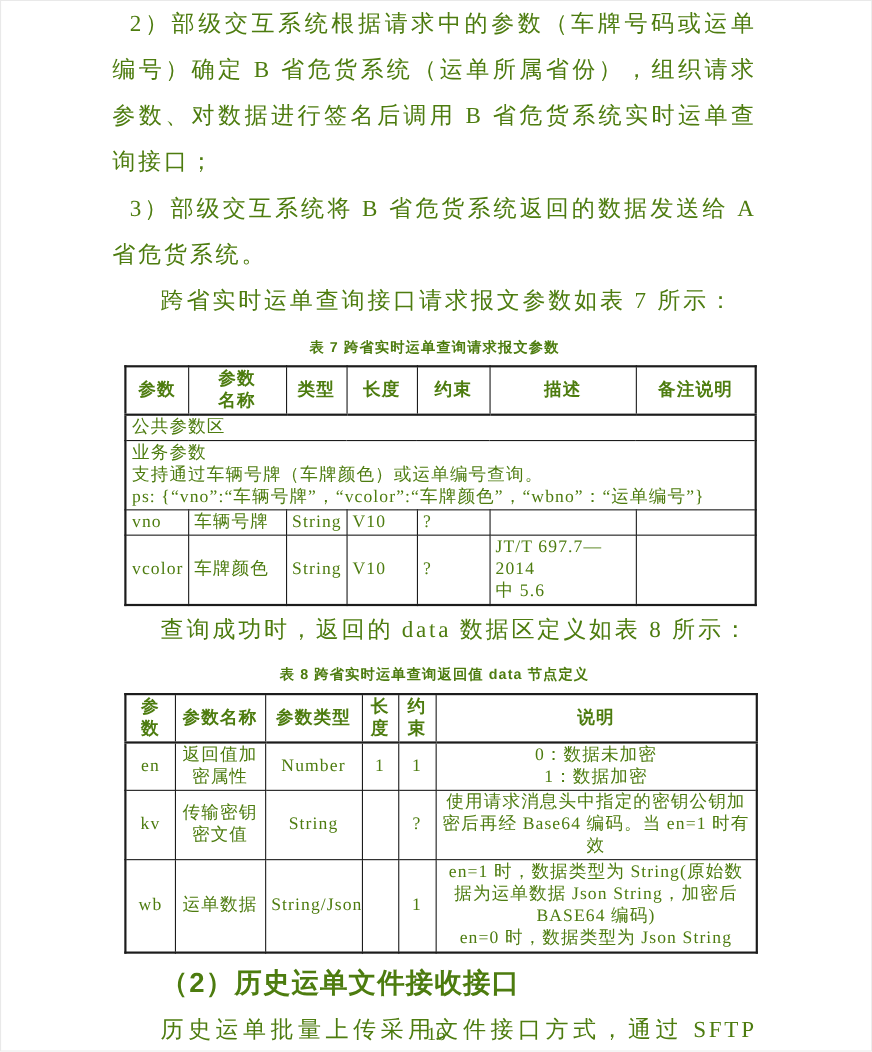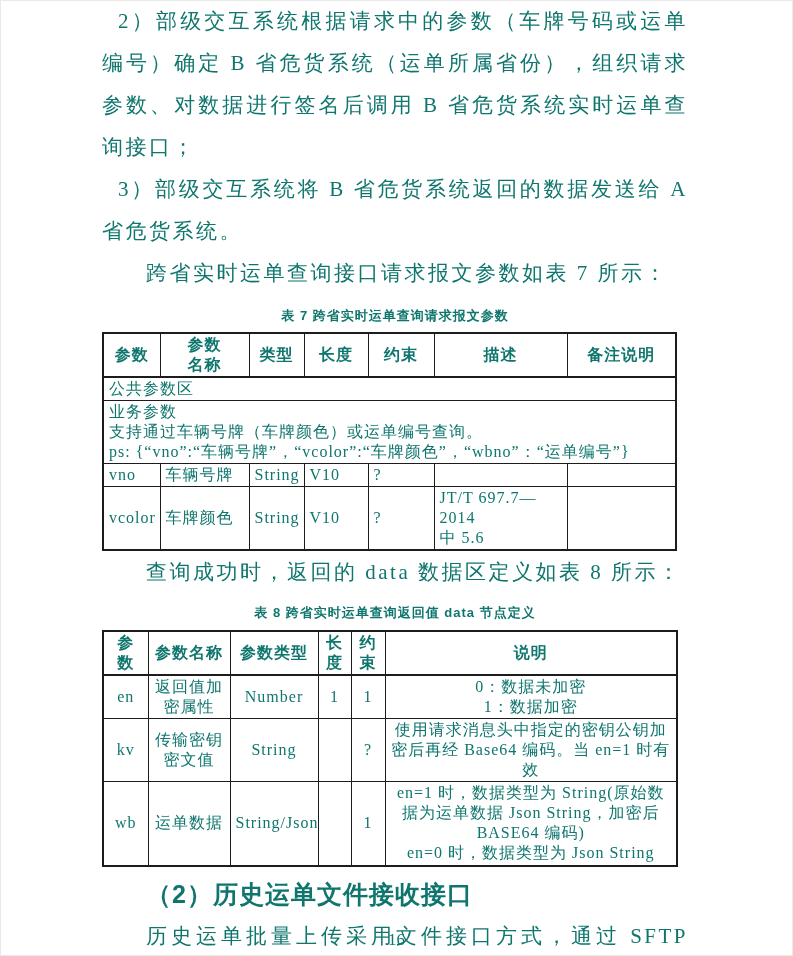--- a/index.html
+++ b/index.html
@@ -1,21 +1,21 @@
 <!DOCTYPE html>
 <html><head>
 <meta charset="utf-8">
 <style>
   html,body { margin:0; padding:0; background:#f2f2f2; }
   .page {
     position:relative;
     width:793px; height:956px;
     margin:0 auto;
     background:#ffffff;
-    color:#0f766e;
+    color:#4d7c0f;
     font-family:"Liberation Serif","DejaVu Serif",serif;
     overflow:hidden;
     box-shadow:inset 0 0 0 1px #e9e9e9;
   }
   .content {
     position:absolute;
     left:102px; top:0;
     width:586px;
   }
   p.body {
@@ -49,20 +49,21 @@
     font-weight:bold;
     font-size:25px;
     line-height:42px;
     text-indent:44px;
     letter-spacing:1px;
   }
 
   table {
     border-collapse:collapse;
     table-layout:fixed;
+    margin-left:11px;
     border:2px solid #1c1c1c;
   }
   .table-7 { margin-top:4px; width:573px; }
   .table-8 { margin-top:5px; width:574px; }
   th, td {
     border:1px solid #1c1c1c;
     font-size:16px;
     line-height:20px;
     letter-spacing:1px;
     padding:1px 5px;

